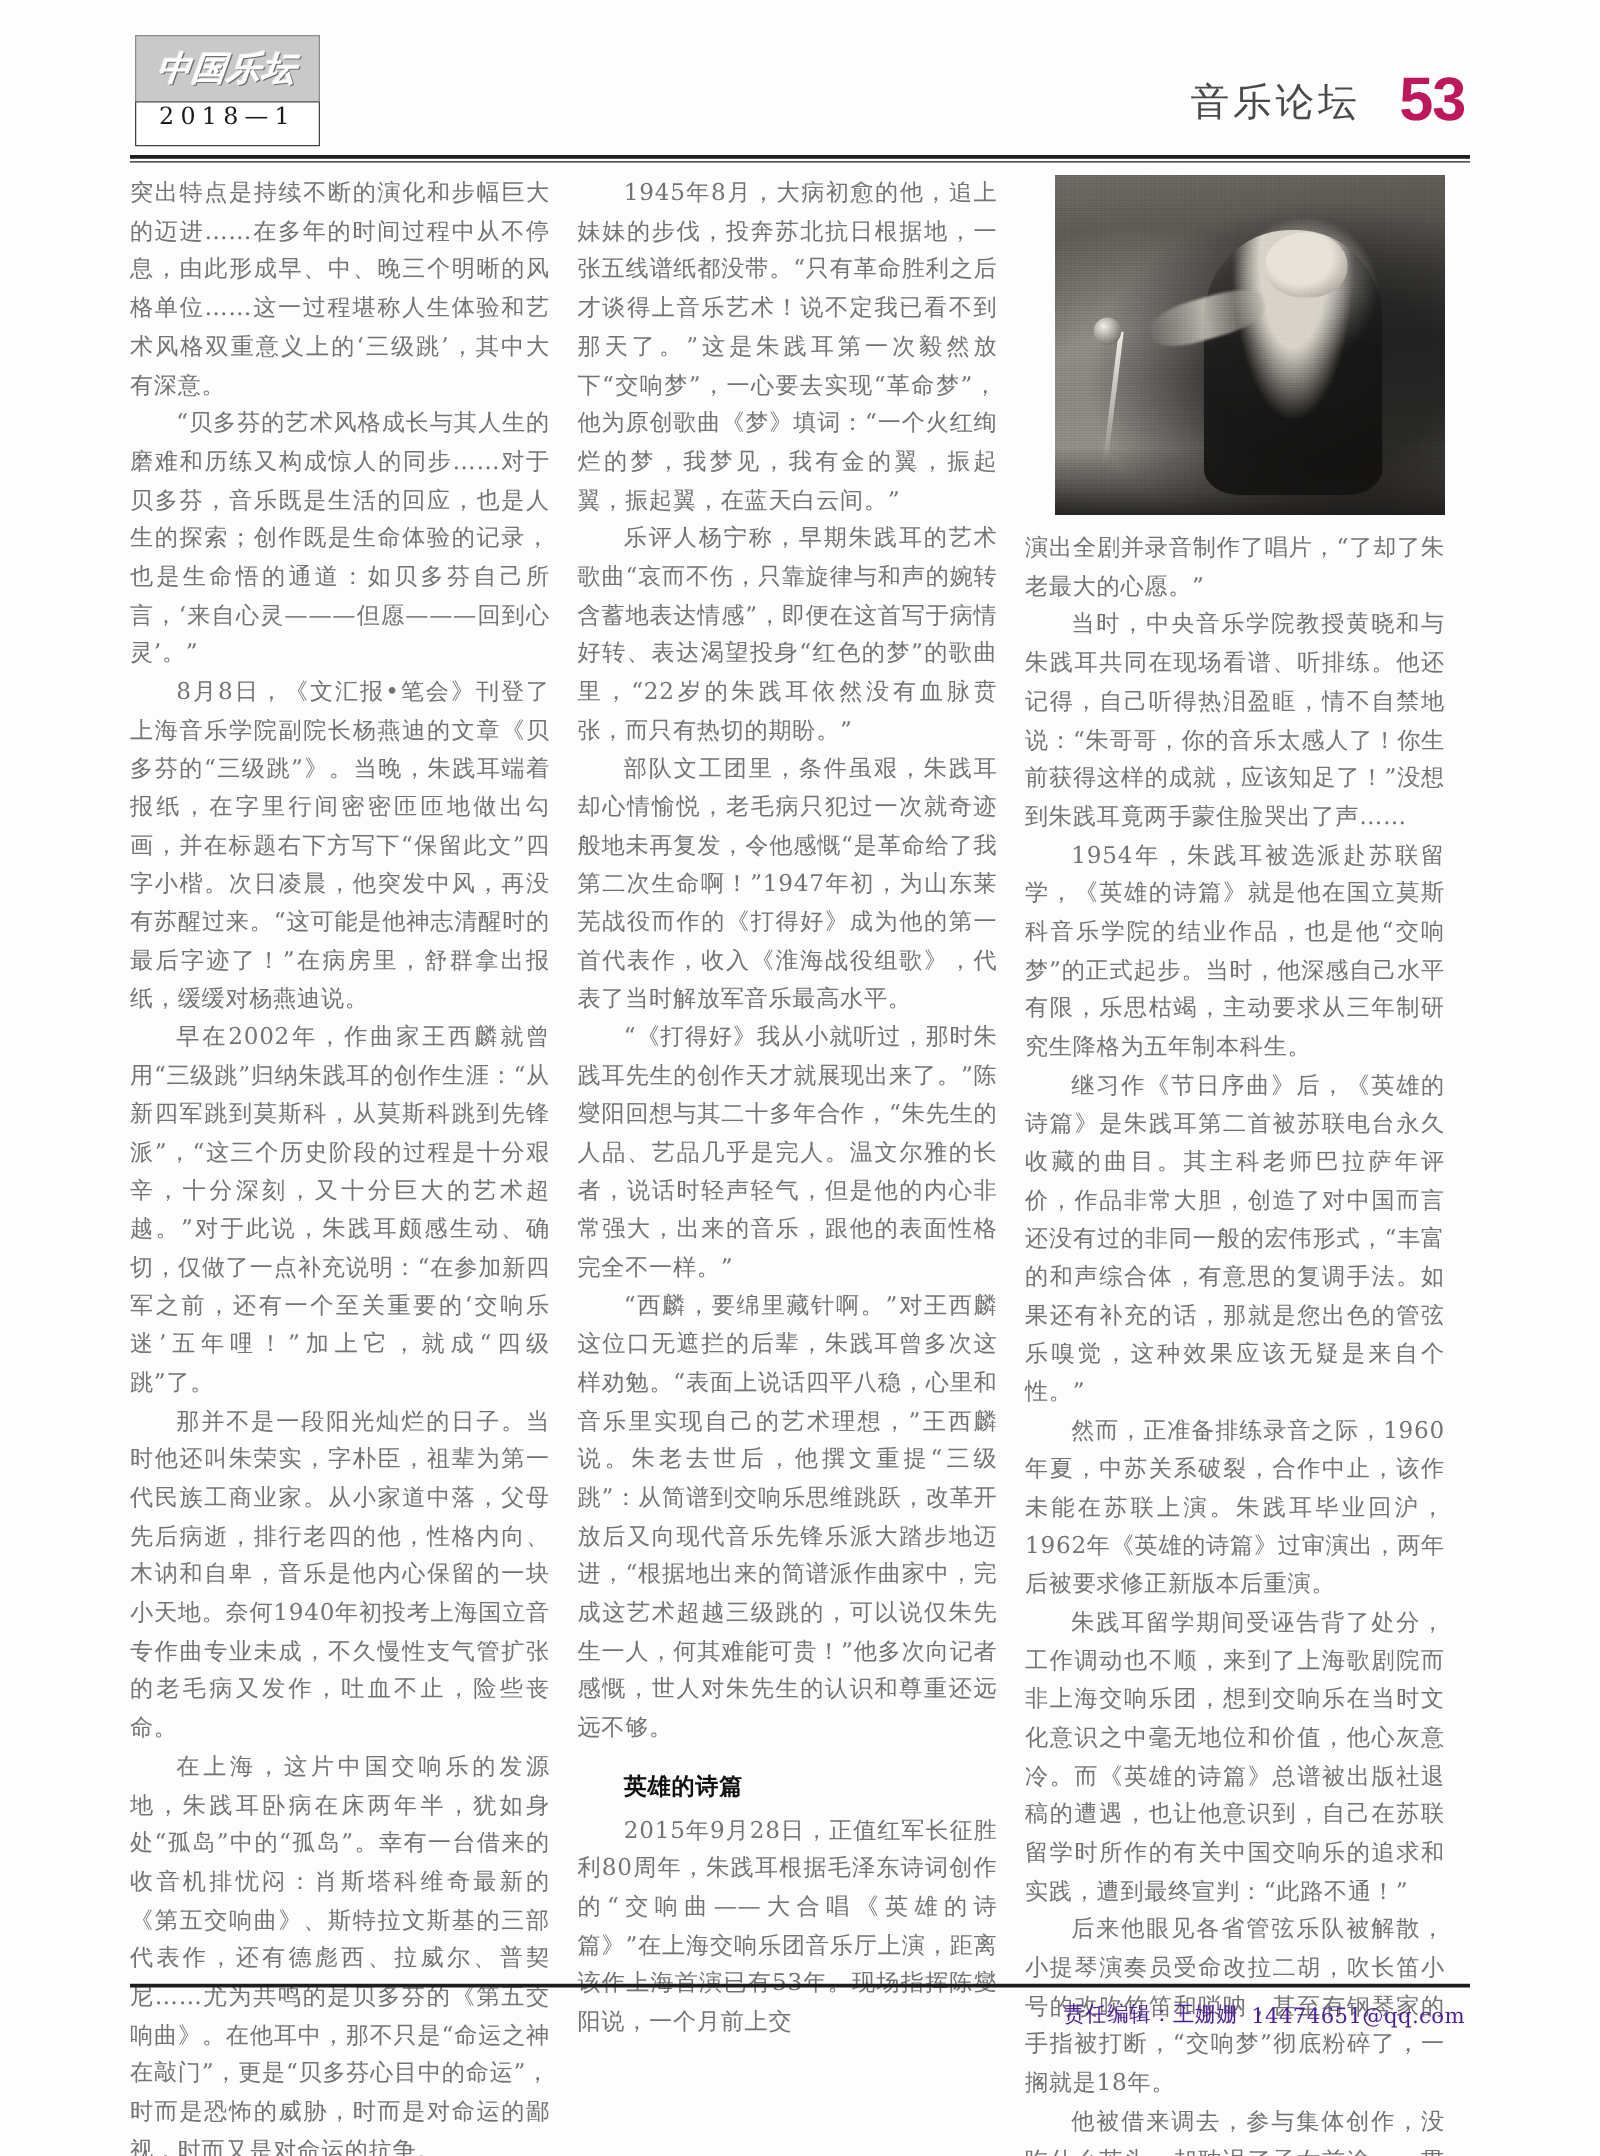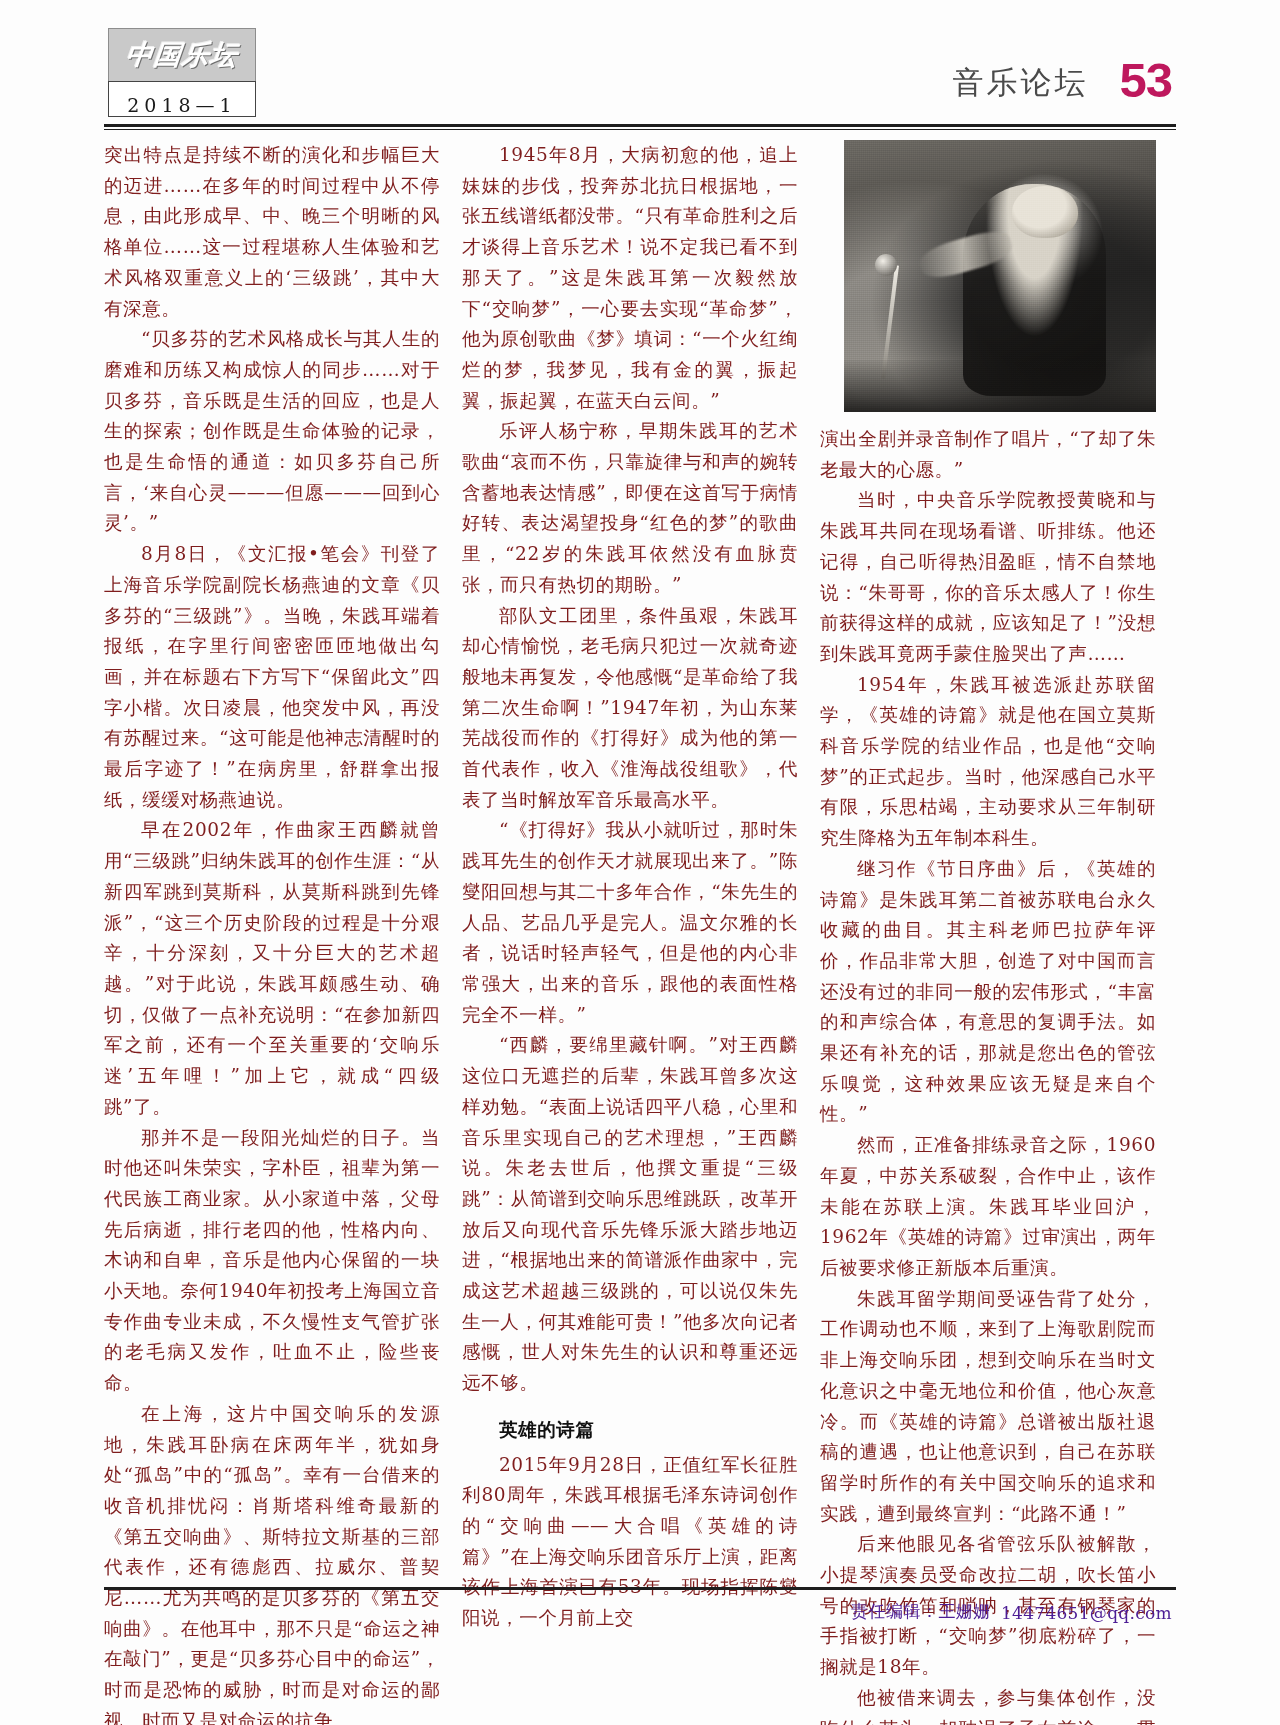--- a/index.html
+++ b/index.html
@@ -45,21 +45,21 @@
     letter-spacing: 1px;
     color: #ffffff;
     text-shadow: 1px 1px 0 #6f6f6f, -1px -1px 0 #efefef;
     transform: skewX(-6deg);
     white-space: nowrap;
   }
   .masthead-year {
     height: 34px;
     border: 1px solid #444;
     display: flex;
-    align-items: flex-end;
+    align-items: flex-start;
     justify-content: center;
     background: #fff;
   }
   .masthead-year-text {
     font-size: 19px;
     letter-spacing: 5px;
     color: #1a1a1a;
     font-family: "DejaVu Serif", "Liberation Serif", serif;
   }
 
@@ -128,21 +128,21 @@
   }
   .col {
     width: 336px;
     position: relative;
   }
   .col p {
     margin: 0;
     font-family: "DejaVu Serif", "Liberation Serif", serif;
     font-size: 18.5px;
     line-height: 30.7px;
-    color: #7f1d1d;
+    color: #737373;
     text-align: justify;
     text-justify: inter-character;
     text-indent: 2em;
     letter-spacing: 0.6px;
   }
   .col p.noindent { text-indent: 0; }
   .col h3.subhead {
     margin: 16px 0 4px 0;
     font-family: "DejaVu Serif", "Liberation Serif", serif;
     font-size: 18.5px;

